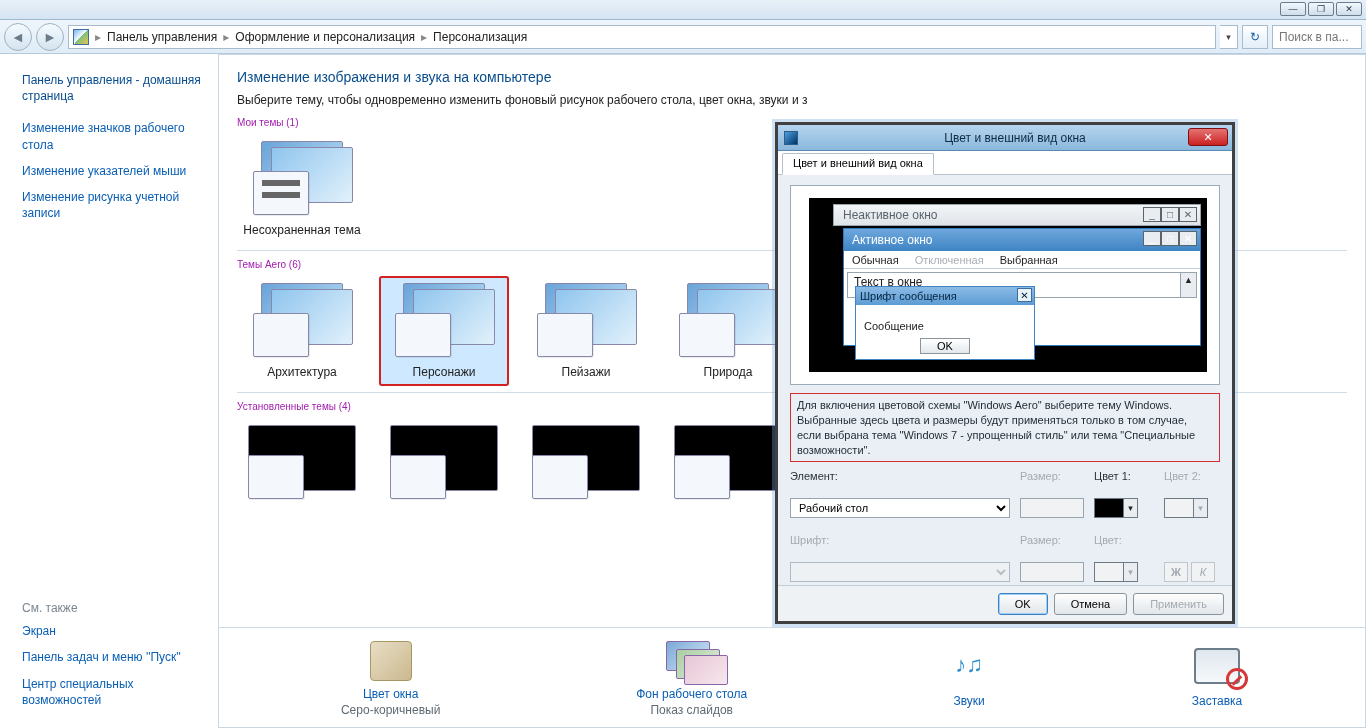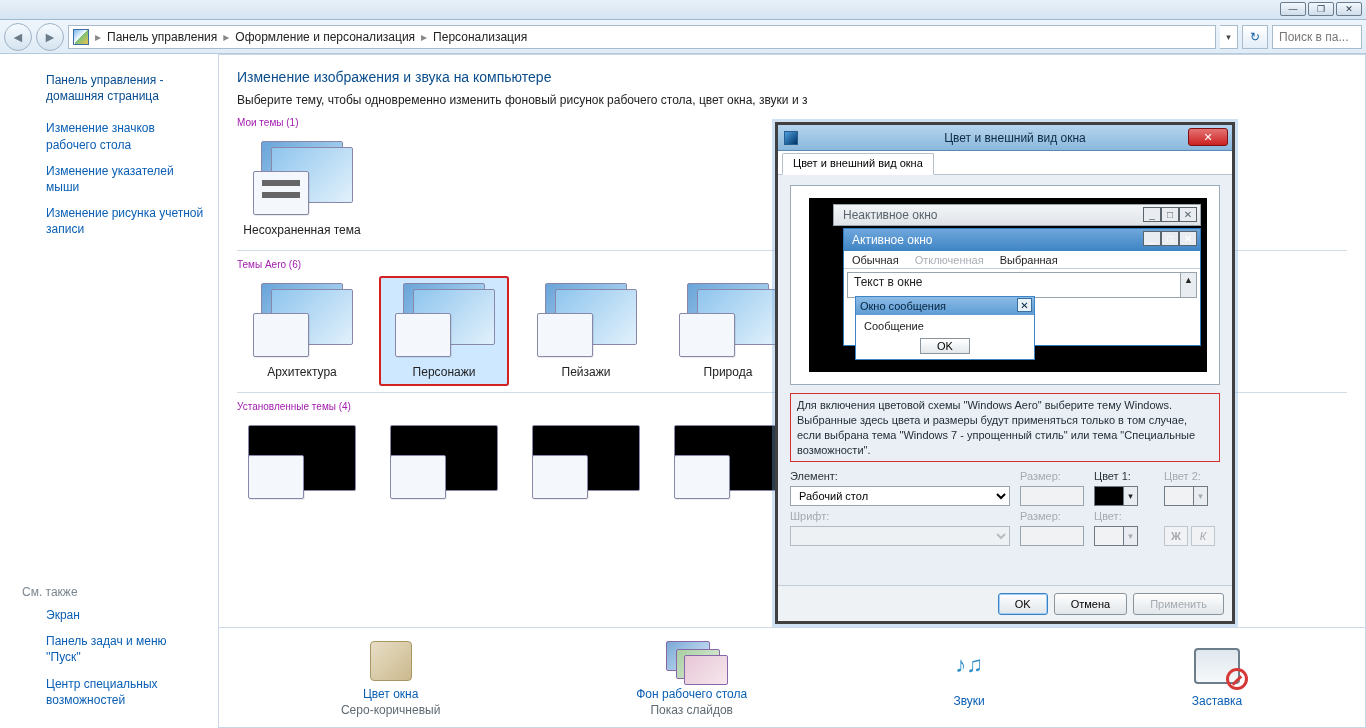--- a/index.html
+++ b/index.html
@@ -17,21 +17,21 @@
 .addr span.sep { color:#888; }
 .addr .icon-box { width:16px; height:16px; border:1px solid #3b6ea5; background:linear-gradient(135deg,#78b6ee 0%,#fff 50%,#7ec27a 50%,#e8c34f 100%); }
 .addr-drop { width:18px; height:24px; border:1px solid #a7bbcd; border-left:none; background:#fff; display:flex; align-items:center; justify-content:center; font-size:9px; color:#444; }
 .refresh-btn { width:26px; height:24px; border:1px solid #a7bbcd; background:linear-gradient(#fff,#e3eef8); display:flex; align-items:center; justify-content:center; color:#1360a5; font-size:12px; }
 .search { width:90px; height:24px; border:1px solid #a7bbcd; background:#fff; font-size:12px; color:#777; padding:0 6px; display:flex; align-items:center; }
 .help-icon { position:absolute; right:6px; top:60px; width:18px; height:18px; border-radius:50%; background:radial-gradient(circle at 35% 30%, #bfe2ff, #2f7bc5); border:1px solid #2a6caf; color:#fff; font-size:12px; display:flex; align-items:center; justify-content:center; }
 
 
 .body { position:absolute; top:54px; left:0; right:0; bottom:0; display:flex; }
 .sidebar { width:218px; background:#fff; padding:18px 14px 10px 22px; font-size:12px; display:flex; flex-direction:column; }
-.sidebar a { color:#0a5fb5; text-decoration:none; display:block; margin-bottom:10px; line-height:1.35;margin-left:24px; }
+.sidebar a { color:#0a5fb5; text-decoration:none; display:block; margin-bottom:10px; line-height:1.35; }
 .sidebar .home { color:#094d8f; }
 .sidebar-spacer { flex:1; }
 .sidebar .see-also { color:#7a8690; margin-bottom:8px; }
 
 .main { flex:1; border:1px solid #c8d7e3; background:#fff; position:relative; overflow:hidden;padding-left:33px; }
 .main-scroll { position:absolute; inset:0; overflow-y:auto; padding:14px 18px 0 18px; }
 .main h1 { font-size:14px; font-weight:normal; color:#0a4d8d; margin-bottom:8px; }
 .main .subtitle { font-size:12px; color:#222; margin-bottom:10px; }
 .section-label { font-size:10px; color:#a21caf; margin:8px 0 6px 0; }
 .divider { height:1px; background:#d0dde8; margin:2px 0 6px 0; }
@@ -76,27 +76,27 @@
 .active-win { position:absolute; top:30px; left:34px; right:6px; bottom:26px; border:1px solid #2d7abf; background:#fff; }
 .active-title { height:22px; background:linear-gradient(#6ea7dc,#3f84c4); color:#fff; font-size:12px; display:flex; align-items:center; padding-left:8px; position:relative; }
 .active-title .wc { position:absolute; right:3px; top:2px; display:flex; }
 .active-menu { height:18px; border-bottom:1px solid #c6ced5; font-size:11px; display:flex; align-items:center; gap:16px; padding-left:8px; }
 .active-menu .dis { color:#a8afb6; }
 .text-area { border:1px solid #9aa4ad; margin:3px; height:26px; font-size:12px; padding:2px 6px; position:relative; }
 .text-area .scroll-up { position:absolute; right:0; top:0; width:16px; height:100%; border-left:1px solid #9aa4ad; background:#e9edf1; font-size:9px; display:flex; align-items:flex-start; justify-content:center; padding-top:2px; }
 .msgbox { position:absolute; bottom:12px; left:46px; width:180px; border:1px solid #3f84c4; background:#fff; }
 .msgbox .mt { height:18px; background:linear-gradient(#8cbbe6,#5c9cd4); font-size:11px; color:#03233e; display:flex; align-items:center; padding:0 4px; position:relative; }
 .msgbox .mt .x { position:absolute; right:2px; top:1px; width:15px; height:14px; border:1px solid #3a6fa2; background:#eaf2f9; font-size:10px; display:flex; align-items:center; justify-content:center; }
-.msgbox .mb { padding:5px 8px 6px 8px; font-size:11px; }
+.msgbox .mb { padding:15px 8px 6px 8px; font-size:11px; }
 .msgbox .okrow { text-align:center; padding-bottom:5px; }
 .msgbox button, .preview-ok { font-size:11px; padding:1px 16px; border:1px solid #8a949d; background:linear-gradient(#fff,#e3e8ec); }
 
 .note { border:1px solid #d53030; padding:4px 6px; font-size:11px; color:#1f2a33; line-height:1.35; margin-bottom:8px; }
 
-.form-grid { display:grid; grid-template-columns: 220px 64px 60px 60px; gap:4px 10px; align-items:center; font-size:11px; }
+.form-grid { display:grid; grid-template-columns: 220px 64px 60px 60px; gap:16px 10px; align-items:center; font-size:11px; }
 .form-grid label { color:#2b333a; }
 .form-grid label.dis, .form-grid .dis { color:#a3aab0; }
 .form-grid select, .form-grid input[type=text] { width:100%; font-size:11px; border:1px solid #9aa4ad; background:#fff; height:20px; padding:0 4px;}
 .form-grid .dis select, .form-grid .dis input { background:#f0f2f4; color:#a3aab0; }
 .color-swatch { width:44px; height:20px; border:1px solid #6f7a82; background:#000; display:inline-flex; align-items:center; justify-content:flex-end; }
 .color-swatch .dd { width:14px; height:100%; border-left:1px solid #6f7a82; background:#e9edf1; font-size:9px; display:flex; align-items:center; justify-content:center; }
 .btn-small { width:24px; height:20px; border:1px solid #bfc6cc; background:#f0f2f4; font-size:11px; color:#a3aab0; font-style:italic; }
 
 .dlg-footer { margin-top:auto; height:36px; border-top:1px solid #c6ced5; background:#eef2f5; display:flex; align-items:center; justify-content:flex-end; gap:6px; padding:0 8px; margin-left:-12px; margin-right:-12px; margin-bottom:-8px; }
 .dlg-footer button { font-size:11px; height:22px; padding:0 16px; border:1px solid #8a949d; background:linear-gradient(#fefefe,#e1e6ea); border-radius:3px; }
@@ -316,21 +316,21 @@
             <span class="dis">Отключенная</span>
             <span>Выбранная</span>
           </div>
           <div class="text-area">
             <span>Текст в окне</span>
             <div class="scroll-up">▲</div>
           </div>
         </div>
         <div class="msgbox">
           <div class="mt">
-              <span>Окно сообщения</span>
+              <span>Шрифт сообщения</span>
               <div class="x">✕</div>
             </div>
           <div class="mb">Сообщение</div>
           <div class="okrow"><button class="preview-ok">OK</button></div>
         </div>
       </div>
     </div>
 
     <div class="note">Для включения цветовой схемы "Windows Aero" выберите тему Windows. Выбранные здесь цвета и размеры будут применяться только в том случае, если выбрана тема "Windows 7 - упрощенный стиль" или тема "Специальные возможности".</div>
 

